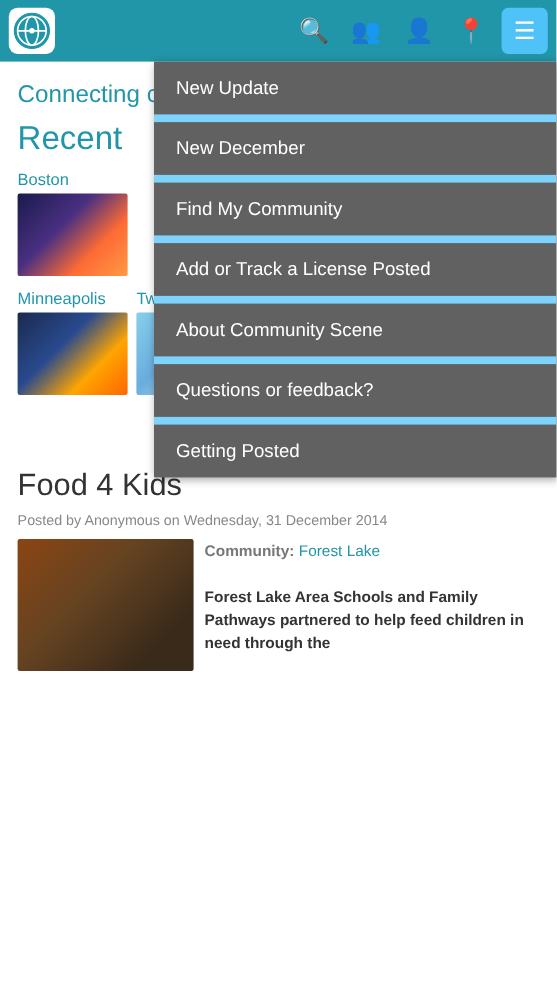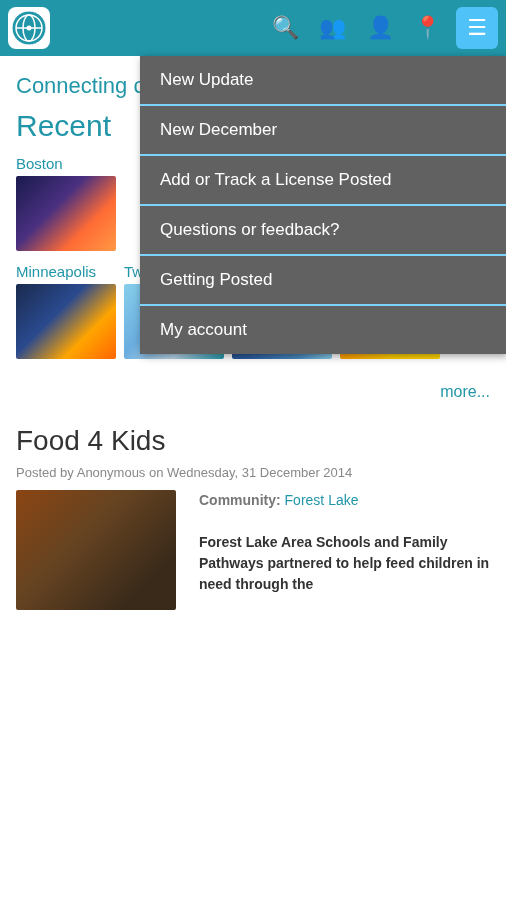--- a/index.html
+++ b/index.html
@@ -114,21 +114,21 @@
       color: #333;
       margin-bottom: 8px;
     }
     .post-meta {
       font-size: 13px;
       color: #888;
       margin-bottom: 10px;
     }
     .post-body {
       display: flex;
-      gap: 23px;
+      gap: 10px;
     }
     .post-img-placeholder {
       width: 160px;
       height: 120px;
       background: #ccc;
       border-radius: 2px;
       flex-shrink: 0;
     }
     .post-text {
       font-size: 14px;
@@ -154,21 +154,21 @@
       left: 140px;
       right: 0;
       background: #616161;
       z-index: 100;
       box-shadow: 2px 2px 8px rgba(0,0,0,0.4);
     }
     .dropdown-item {
       padding: 14px 20px;
       color: #fff;
       font-size: 17px;
-      border-bottom: 2px solid #7dd3fc;
+      border-bottom: 7px solid #7dd3fc;
       cursor: pointer;
       display: flex;
       align-items: center;
     }
     .dropdown-item:last-child {
       border-bottom: none;
     }
 
     
     .img-boston { background: linear-gradient(135deg, #1a1a4e 0%, #4a3080 40%, #ff6b35 70%, #ff9944 100%); }
@@ -242,17 +242,18 @@
       <span class="community-link">Forest Lake</span>
       <br><br>
       <span class="post-desc">Forest Lake Area Schools and Family Pathways partnered to help feed children in need through the</span>
     </div>
   </div>
 </div>
 
 <div class="dropdown-overlay" id="dropdown-menu">
 <div class="dropdown-item">New Update</div>
     <div class="dropdown-item">New December</div>
+    <div class="dropdown-item">Find My Community</div>
     <div class="dropdown-item">Add or Track a License Posted</div>
+    <div class="dropdown-item">About Community Scene</div>
     <div class="dropdown-item">Questions or feedback?</div>
     <div class="dropdown-item">Getting Posted</div>
-    <div class="dropdown-item">My account</div>
   </div>
 
 </body></html>

